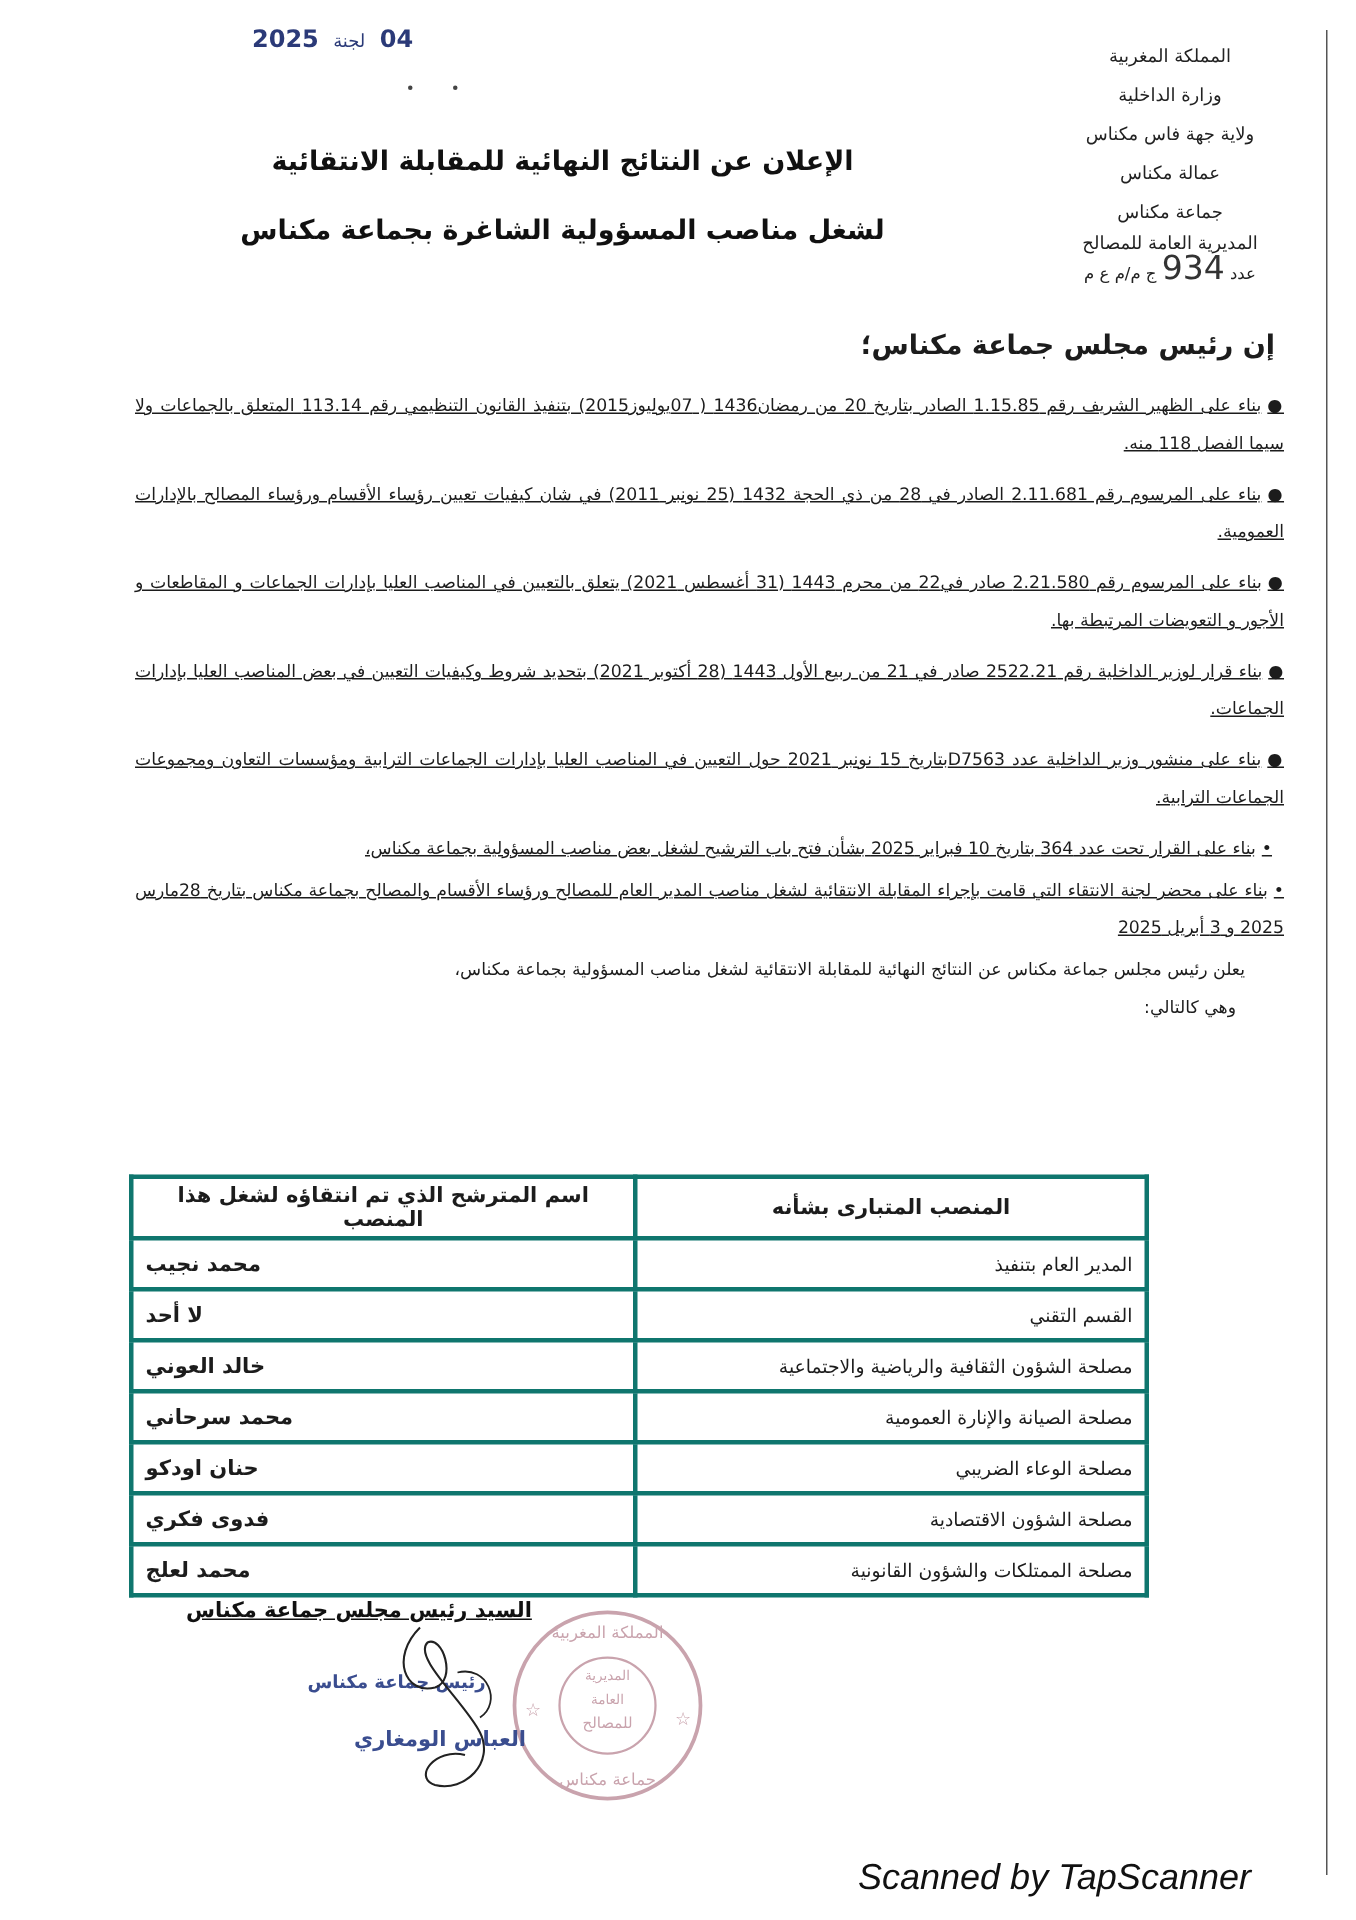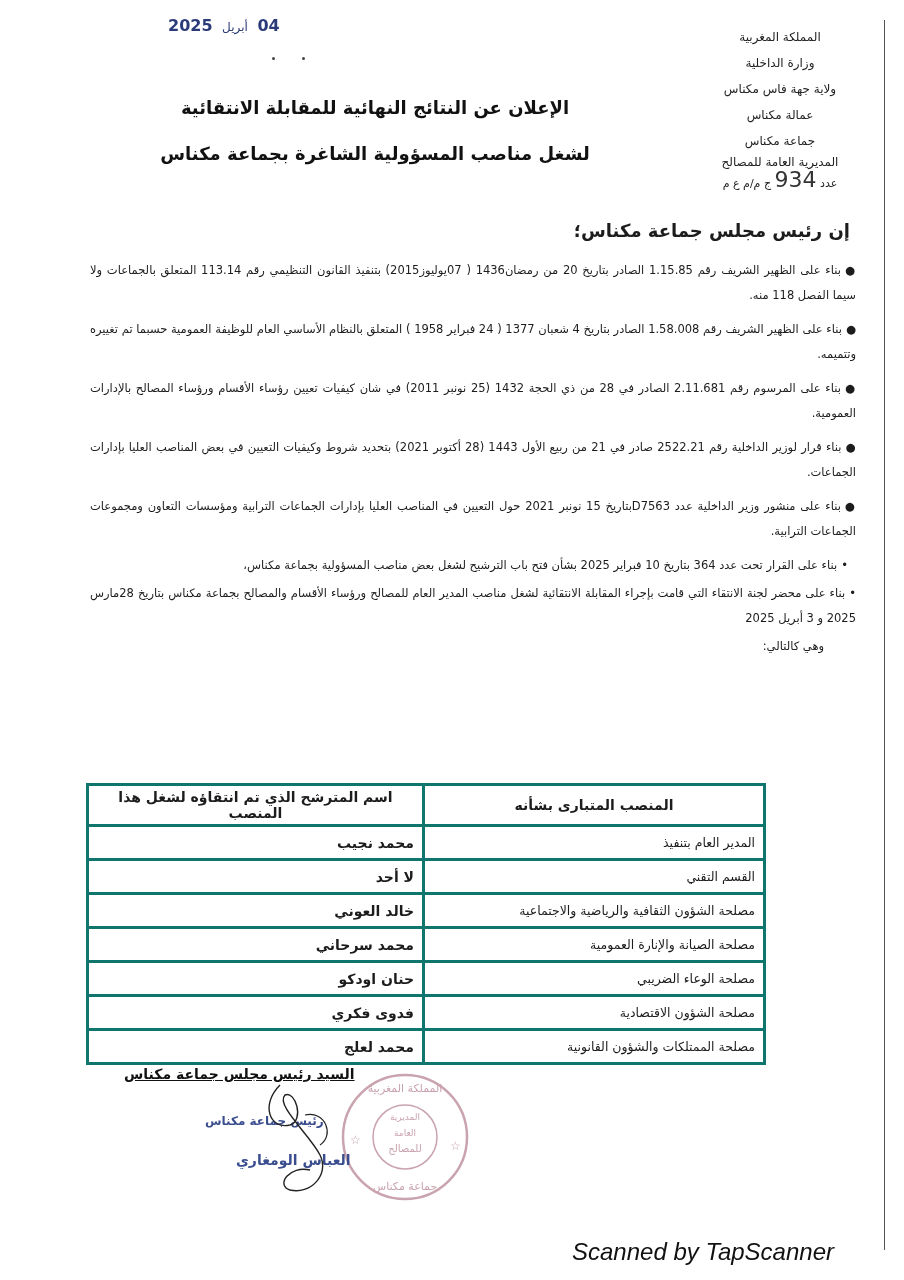--- a/index.html
+++ b/index.html
@@ -28,33 +28,33 @@
   .intro {
     position:absolute; left:520px; top:220px; width:330px; direction:rtl; text-align:right;
     font-weight:bold; font-size:18px;
   }
   .body-text {
     position:absolute; left:90px; top:258px; width:780px; direction:rtl; text-align:right;
     font-size:11.5px; line-height:25px;
   }
   .para { margin:0 0 9px 0; text-align:justify; text-align-last:right; }
   .para .bullet { margin-left:4px; }
-  .para.indent { padding-right:14px; }
+  .para.indent { padding-right:14px;text-decoration:underline; }
   .para.tight { margin-bottom:3px; }
   .announce { padding-right:40px; margin-top:2px; }
   .results-table {
     position:absolute; left:86px; top:783px; width:680px; border-collapse:collapse; direction:rtl;
     font-size:12.5px;
   }
   .results-table td, .results-table th {
     border:3px solid #0f766e; height:31px; padding:0 8px;
   }
   .results-table th { font-weight:bold; font-size:14px; height:38px; text-align:center; }
   .results-table td.pos { width:322px; text-align:right; }
-  .results-table td.name { text-align:right; font-weight:bold; font-size:14px; }
+  .results-table td.name { text-align:left; font-weight:bold; font-size:14px; }
   .sig-title {
     position:absolute; left:124px; top:1066px; direction:rtl; font-weight:bold; font-size:14px;
     text-decoration:underline; color:#111;
   }
   .sig-name1 {
     position:absolute; left:205px; top:1114px; direction:rtl; font-weight:bold; font-size:12px; color:#3a4d8f;
   }
   .sig-name2 {
     position:absolute; left:236px; top:1152px; direction:rtl; font-weight:bold; font-size:14px; color:#3a4d8f;
   }
@@ -66,21 +66,21 @@
   }
   .dot { position:absolute; width:3px; height:3px; background:#444; border-radius:50%; }
 </style>
 </head>
 <body>
 
 <div class="page-border"></div>
 
 <div class="date-stamp">
   <span>04</span>
-  <span class="lbl">أبريل</span>
+  <span class="lbl">لجنة</span>
   <span>2025</span>
 </div>
 
 <div class="header-block">
   <div>المملكة المغربية</div>
   <div>وزارة الداخلية</div>
   <div>ولاية جهة فاس مكناس</div>
   <div>عمالة مكناس</div>
   <div>جماعة مكناس</div>
   <div style="line-height:16px;">المديرية العامة للمصالح</div>
@@ -94,27 +94,28 @@
 <div class="title t1">الإعلان عن النتائج النهائية للمقابلة الانتقائية</div>
 <div class="title t2">لشغل مناصب المسؤولية الشاغرة بجماعة مكناس</div>
 
 <div class="dot" style="left:272px;top:57px;"></div>
 <div class="dot" style="left:302px;top:57px;"></div>
 
 <div class="intro">إن رئيس مجلس جماعة مكناس؛</div>
 
 <div class="body-text">
   <p class="para indent"><span class="bullet">●</span><span>بناء على الظهير الشريف رقم 1.15.85 الصادر بتاريخ 20 من رمضان1436 ( 07يوليوز2015) بتنفيذ القانون التنظيمي رقم 113.14 المتعلق بالجماعات ولا سيما الفصل 118 منه.</span></p>
-  <p class="para indent"><span class="bullet">●</span><span>بناء على الظهير الشريف رقم 1.58.008 الصادر بتاريخ 4 شعبان 1377 ( 24 فبراير 1958 ) المتعلق بالنظام الأساسي العام للوظيفة العمومية حسبما تم تغييره وتتميمه.</span></p>
   <p class="para indent"><span class="bullet">●</span><span>بناء على المرسوم رقم 2.11.681 الصادر في 28 من ذي الحجة 1432 (25 نونبر 2011) في شان كيفيات تعيين رؤساء الأقسام ورؤساء المصالح بالإدارات العمومية.</span></p>
+  <p class="para indent"><span class="bullet">●</span><span>بناء على المرسوم رقم 2.21.580 صادر في22 من محرم 1443 (31 أغسطس 2021) يتعلق بالتعيين في المناصب العليا بإدارات الجماعات و المقاطعات و الأجور و التعويضات المرتبطة بها.</span></p>
   <p class="para indent"><span class="bullet">●</span><span>بناء قرار لوزير الداخلية رقم 2522.21 صادر في 21 من ربيع الأول 1443 (28 أكتوبر 2021) بتحديد شروط وكيفيات التعيين في بعض المناصب العليا بإدارات الجماعات.</span></p>
   <p class="para indent"><span class="bullet">●</span><span>بناء على منشور وزير الداخلية عدد D7563بتاريخ 15 نونبر 2021 حول التعيين في المناصب العليا بإدارات الجماعات الترابية ومؤسسات التعاون ومجموعات الجماعات الترابية.</span></p>
   <p class="para indent tight" style="padding-right:22px;"><span class="bullet">•</span><span>بناء على القرار تحت عدد 364 بتاريخ 10 فبراير 2025 بشأن فتح باب الترشيح لشغل بعض مناصب المسؤولية بجماعة مكناس،</span></p>
   <p class="para indent tight"><span class="bullet">•</span><span>بناء على محضر لجنة الانتقاء التي قامت بإجراء المقابلة الانتقائية لشغل مناصب المدير العام للمصالح ورؤساء الأقسام والمصالح بجماعة مكناس بتاريخ 28مارس 2025 و 3 أبريل 2025</span></p>
   <div class="announce">
+    <div>يعلن رئيس مجلس جماعة مكناس عن النتائج النهائية للمقابلة الانتقائية لشغل مناصب المسؤولية بجماعة مكناس،</div>
     <div style="padding-right:6px;">وهي كالتالي:</div>
   </div>
 </div>
 
 <table class="results-table">
   <thead>
     <tr>
       <th>المنصب المتبارى بشأنه</th>
       <th>اسم المترشح الذي تم انتقاؤه لشغل هذا المنصب</th>
     </tr>

